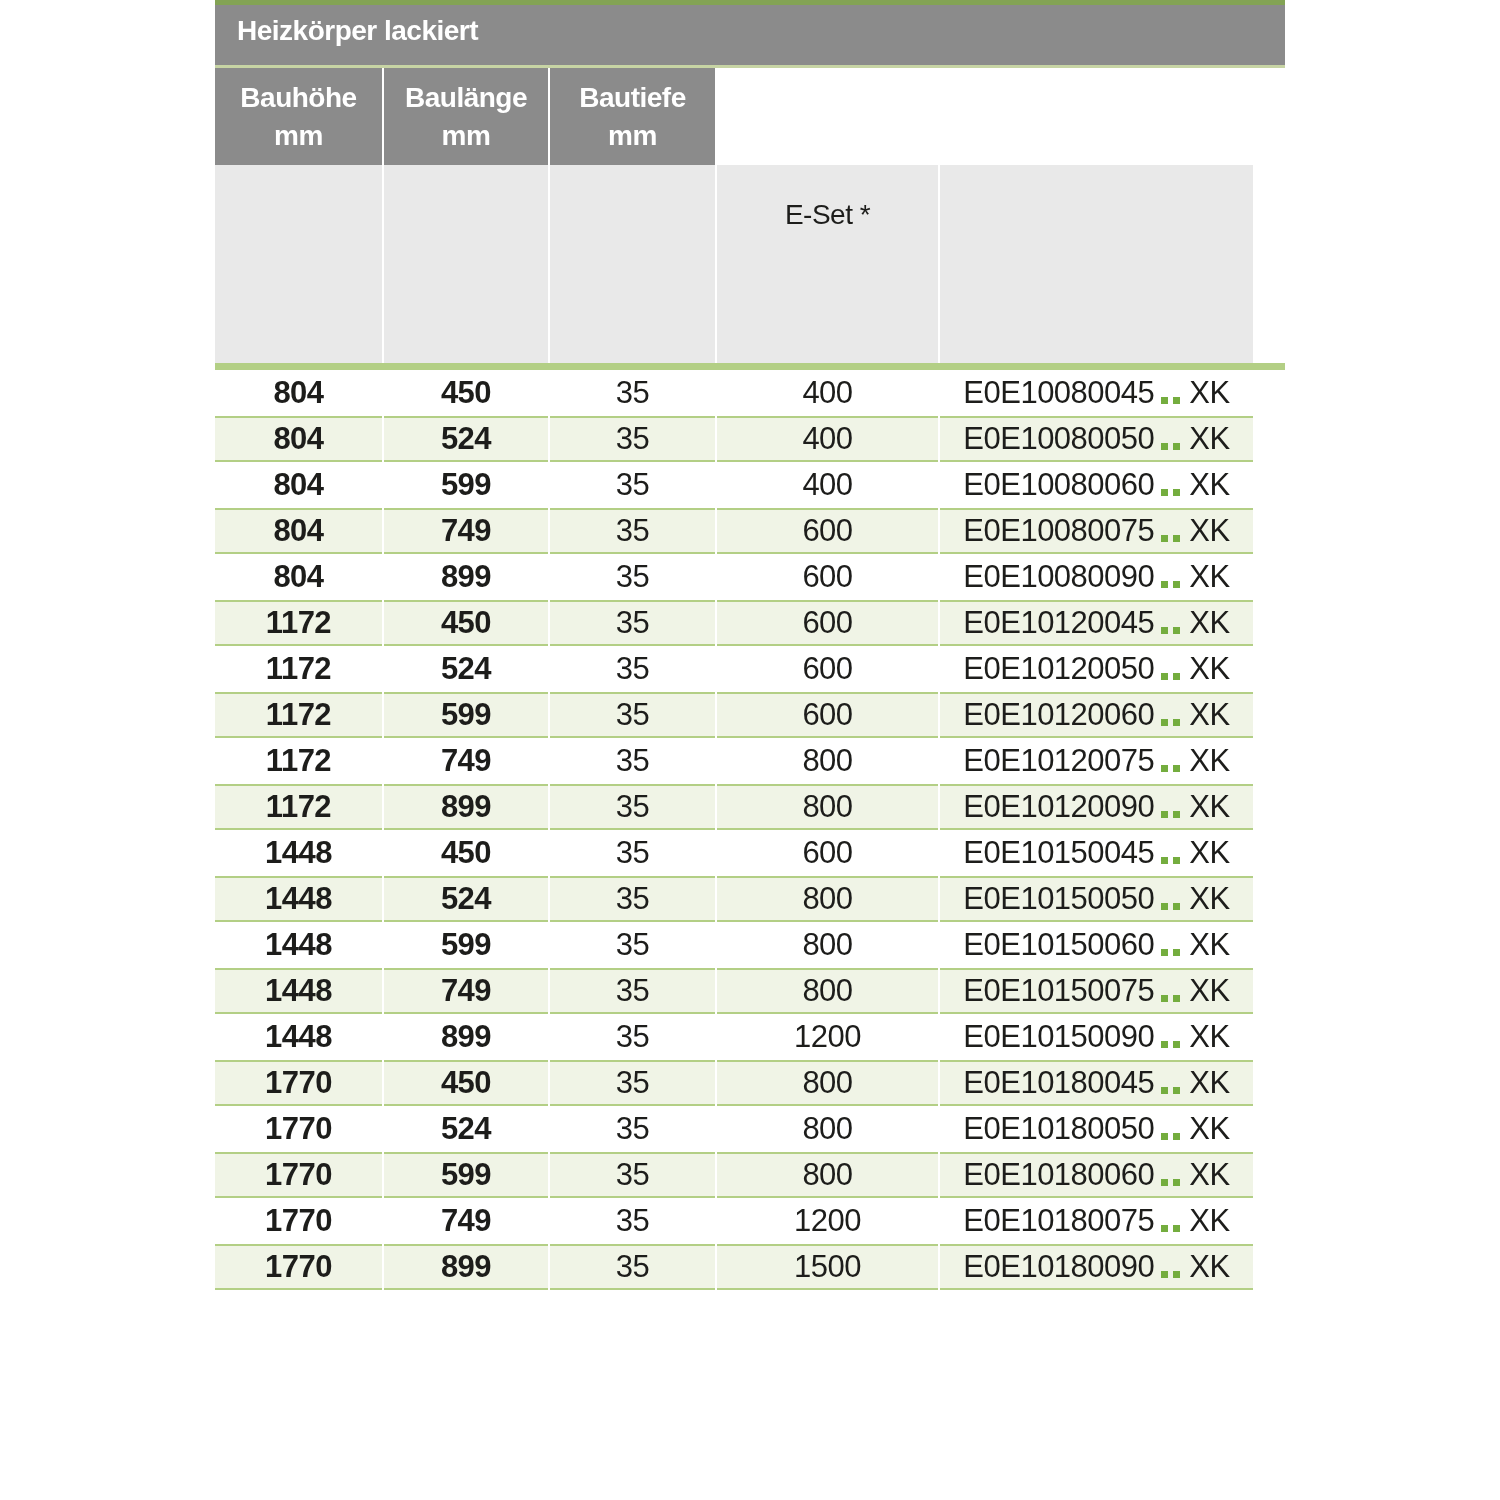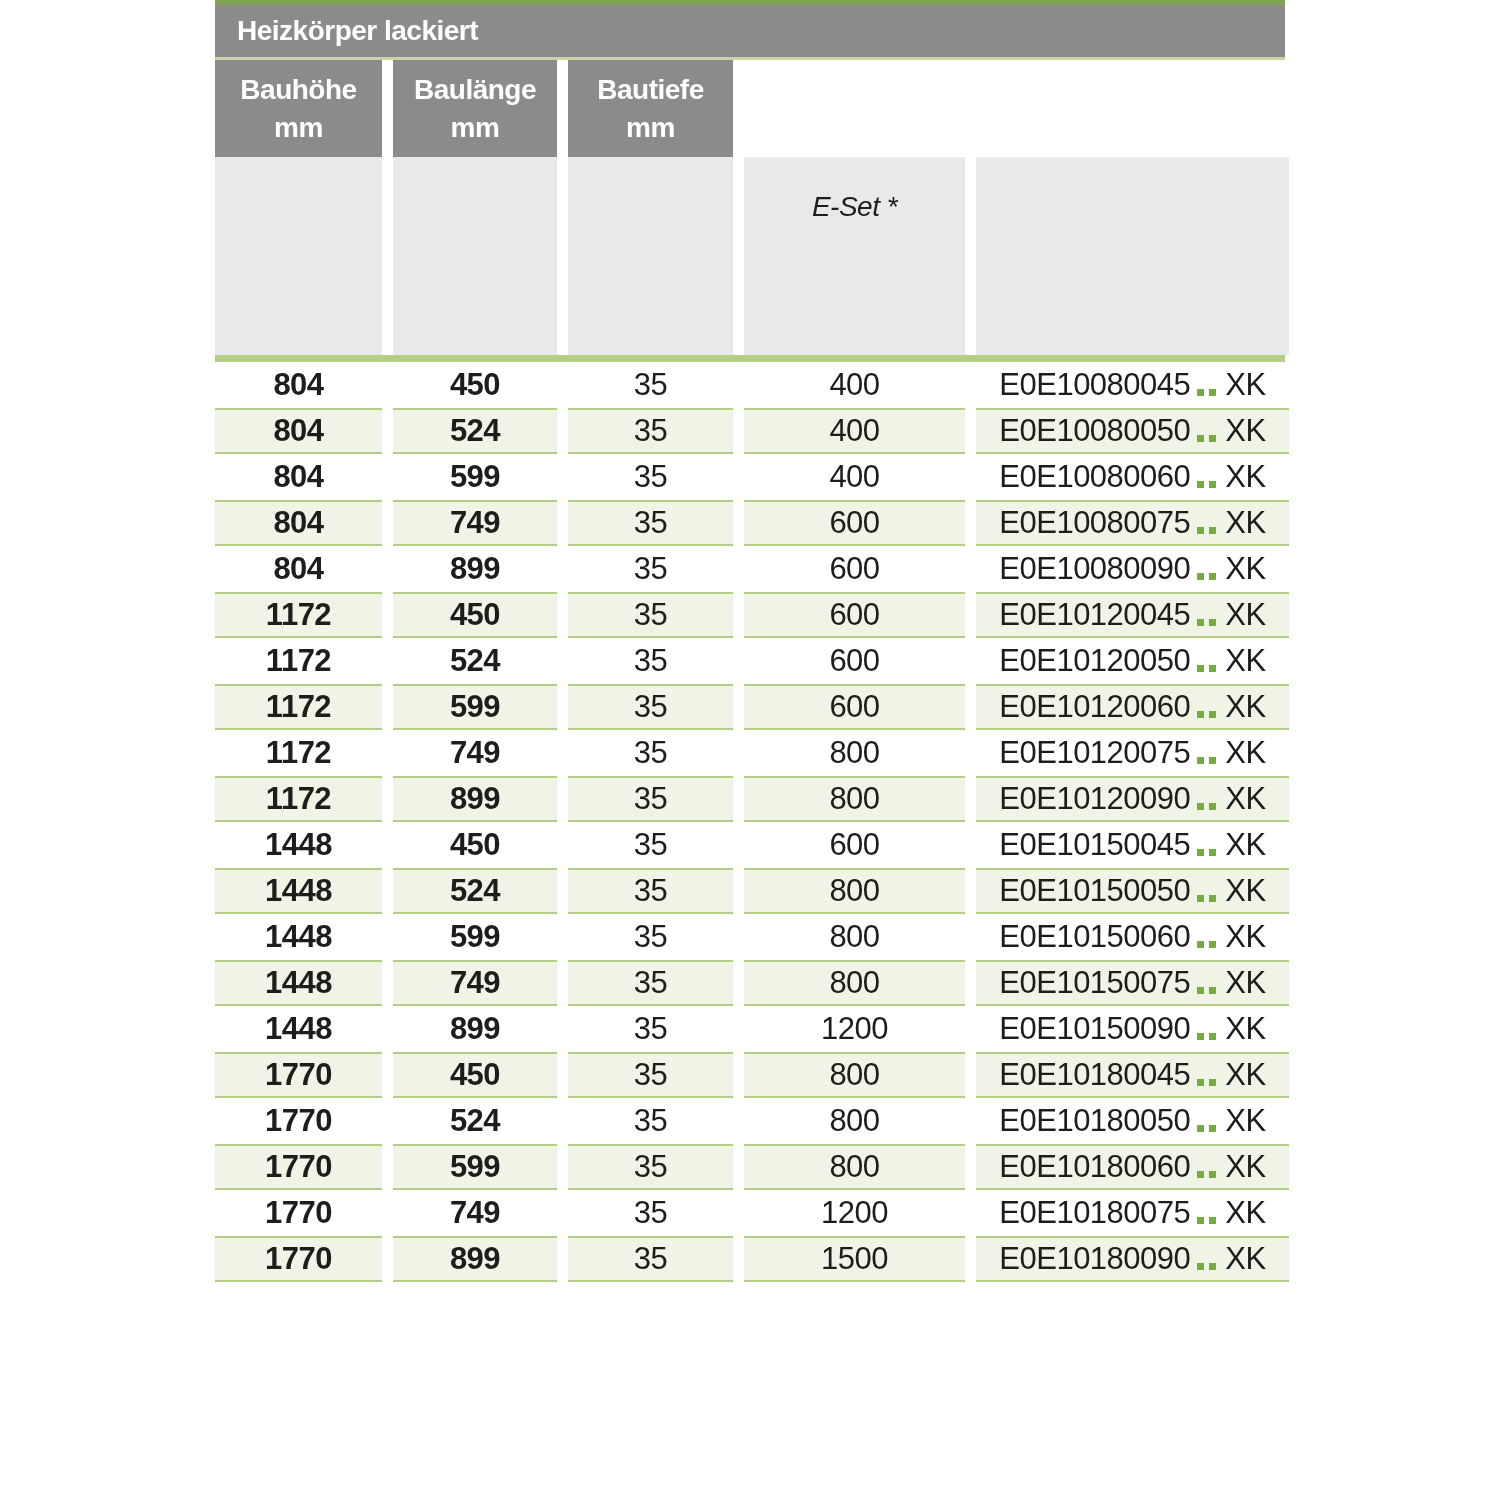--- a/index.html
+++ b/index.html
@@ -10,32 +10,32 @@
     --top-line:#83a354;
     --title-sep:#c7d4a4;
     --dot-green:#74ad3e;
     --text-dark:#1d1d1b;
   }
   *{box-sizing:border-box;margin:0;padding:0;}
   html,body{width:1500px;height:1500px;overflow:hidden;background:#ffffff;
     font-family:"Liberation Sans","DejaVu Sans",sans-serif;color:var(--text-dark);}
   .table-wrap{position:absolute;left:215px;top:0;width:1070px;}
   .top-line{height:5px;background:var(--top-line);}
-  .title-bar{height:52px;background:var(--gray-header);color:#ffffff;
+  .title-bar{height:60px;background:var(--gray-header);color:#ffffff;
     font-size:28px;font-weight:bold;line-height:52px;padding-left:22px;
     letter-spacing:-0.5px;}
   .title-sep{height:3px;background:var(--title-sep);}
-  .grid{display:grid;grid-template-columns:167px 164px 165px 221px 313px;column-gap:11px;}
+  .grid{display:grid;grid-template-columns:167px 164px 165px 221px 313px;column-gap:2px;}
   .header-row{height:97px;}
   .header-cell{background:var(--gray-header);color:#ffffff;display:flex;
     flex-direction:column;align-items:center;justify-content:center;
     font-size:28px;font-weight:bold;line-height:1.35;letter-spacing:-0.5px;text-align:center;}
   .subheader-row{height:198px;}
   .subheader-cell{background:var(--gray-sub);display:flex;justify-content:center;
-    align-items:flex-start;padding-top:34px;font-size:28px;letter-spacing:-0.5px;font-style:italic;}
+    align-items:flex-start;padding-top:34px;font-size:28px;letter-spacing:-0.5px;}
   .thick-line{height:7px;background:var(--line-green);}
   .data-row{height:46px;}
   .cell{display:flex;align-items:center;justify-content:center;
     font-size:31px;letter-spacing:-0.5px;background:#ffffff;}
   .cell.bold{font-weight:bold;}
   .data-row.shaded .cell{background:var(--row-green);
     border-top:2px solid var(--line-green);border-bottom:2px solid var(--line-green);}
   .art-dots{display:inline-flex;align-items:flex-end;gap:5px;margin:0 9px 0 7px;
     height:22px;}
   .art-dot{width:7px;height:7px;background:var(--dot-green);display:inline-block;}

